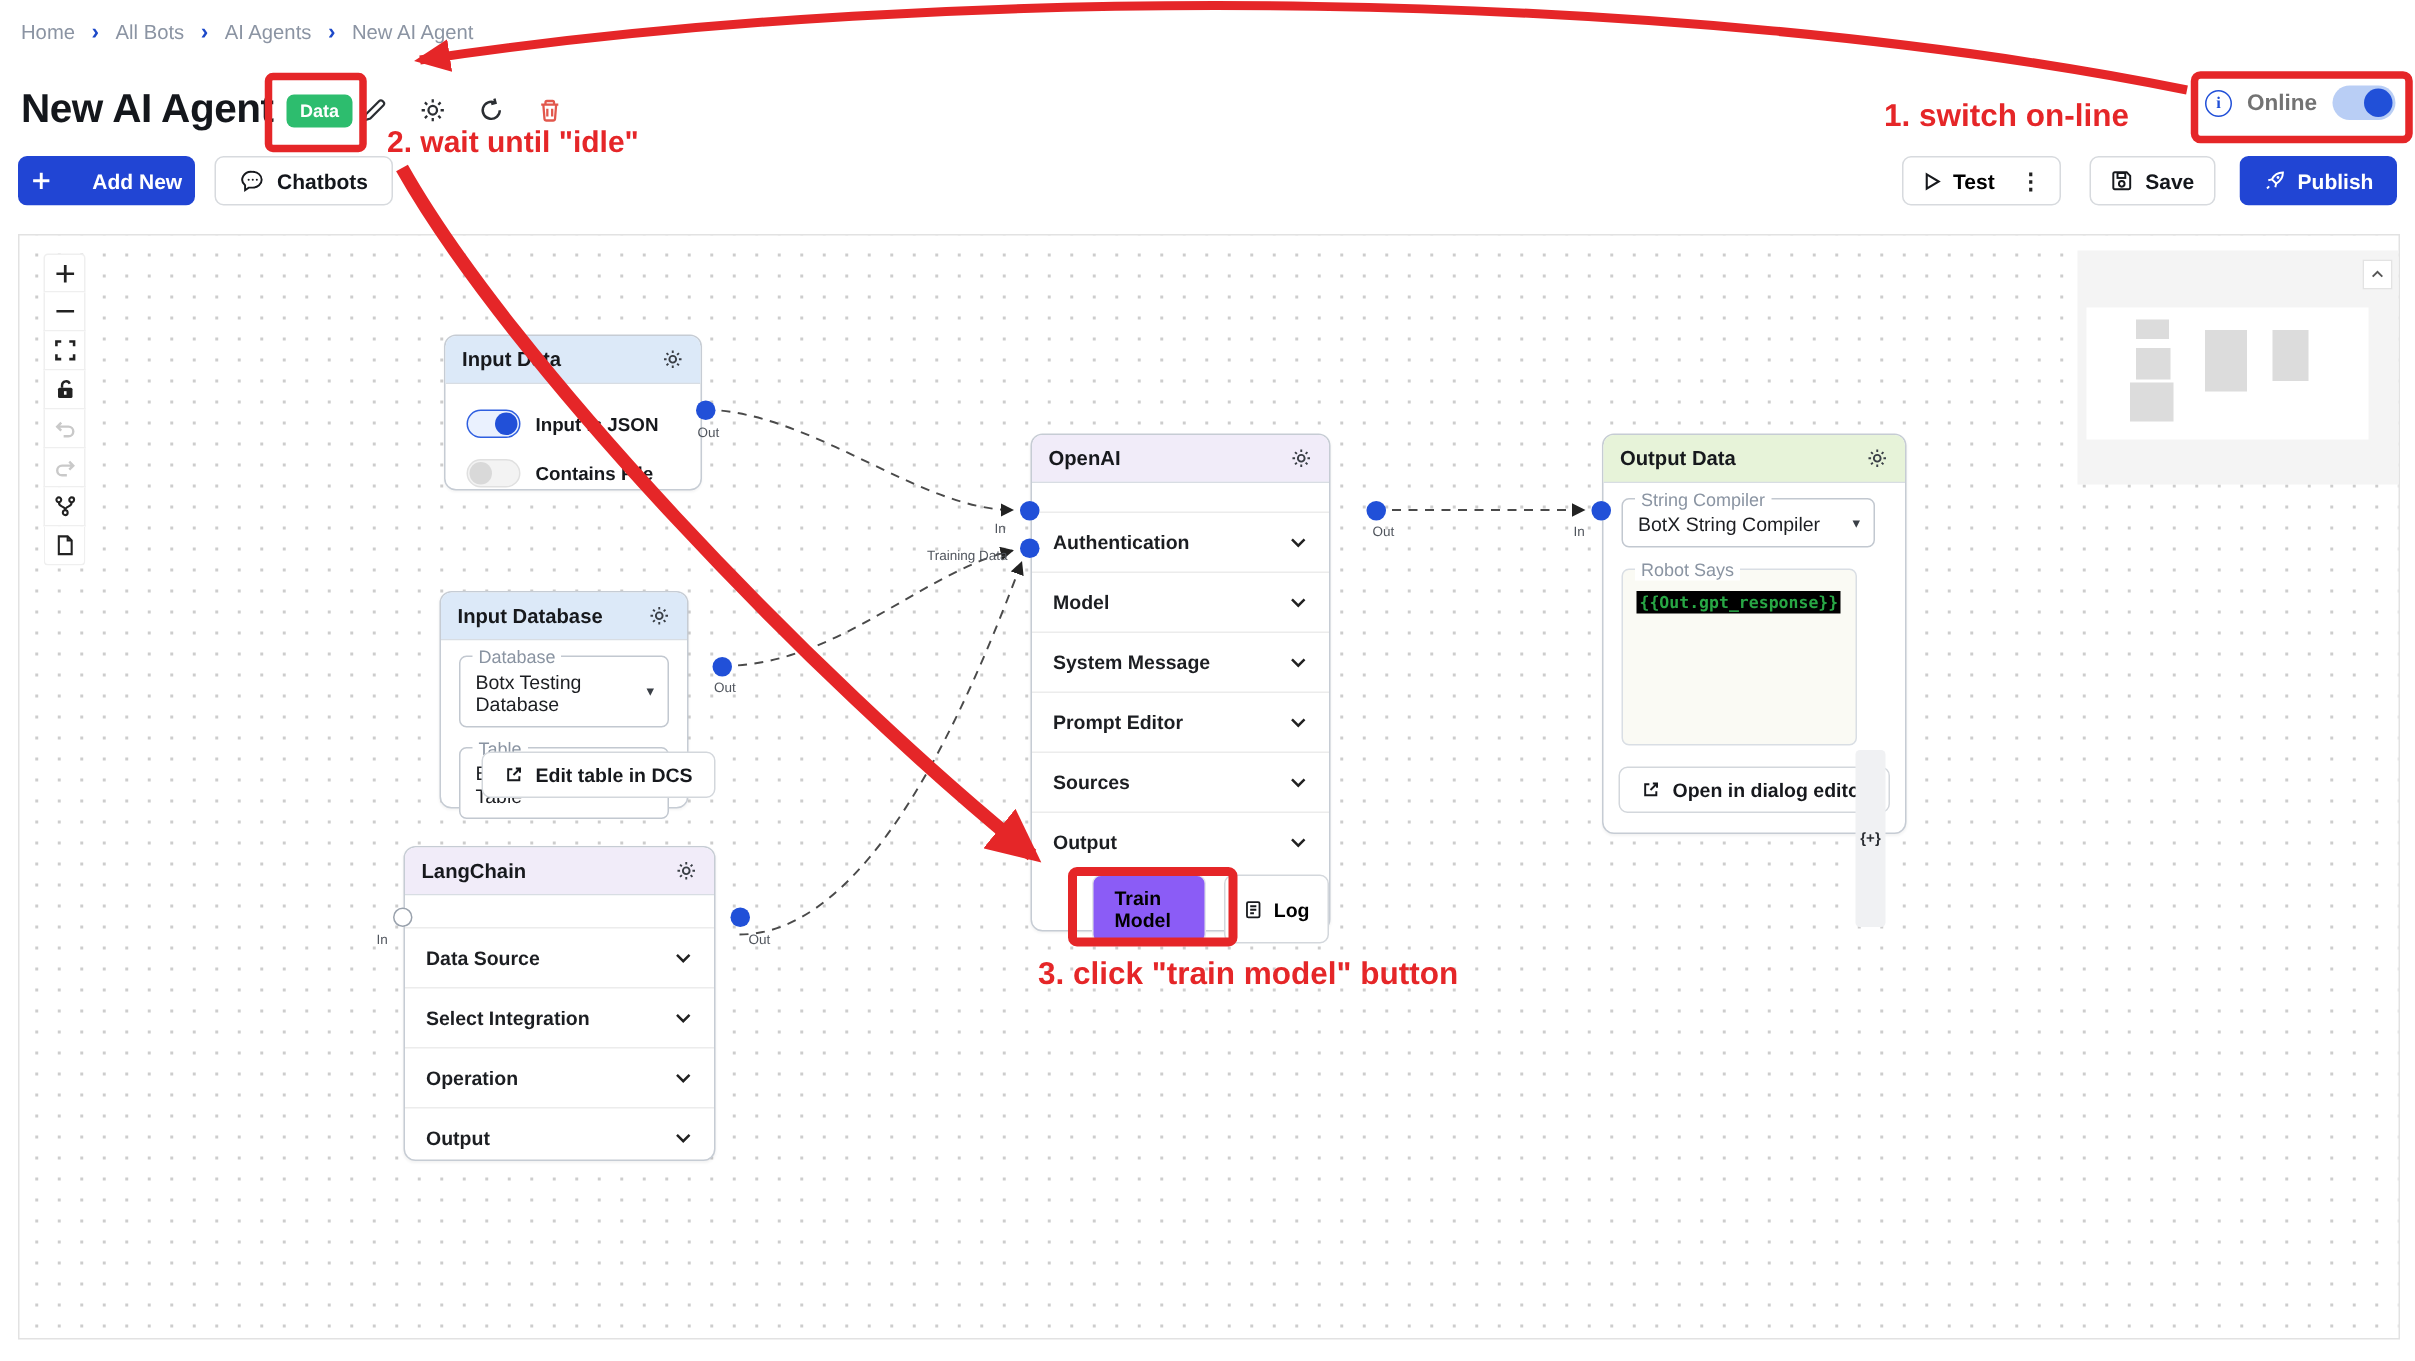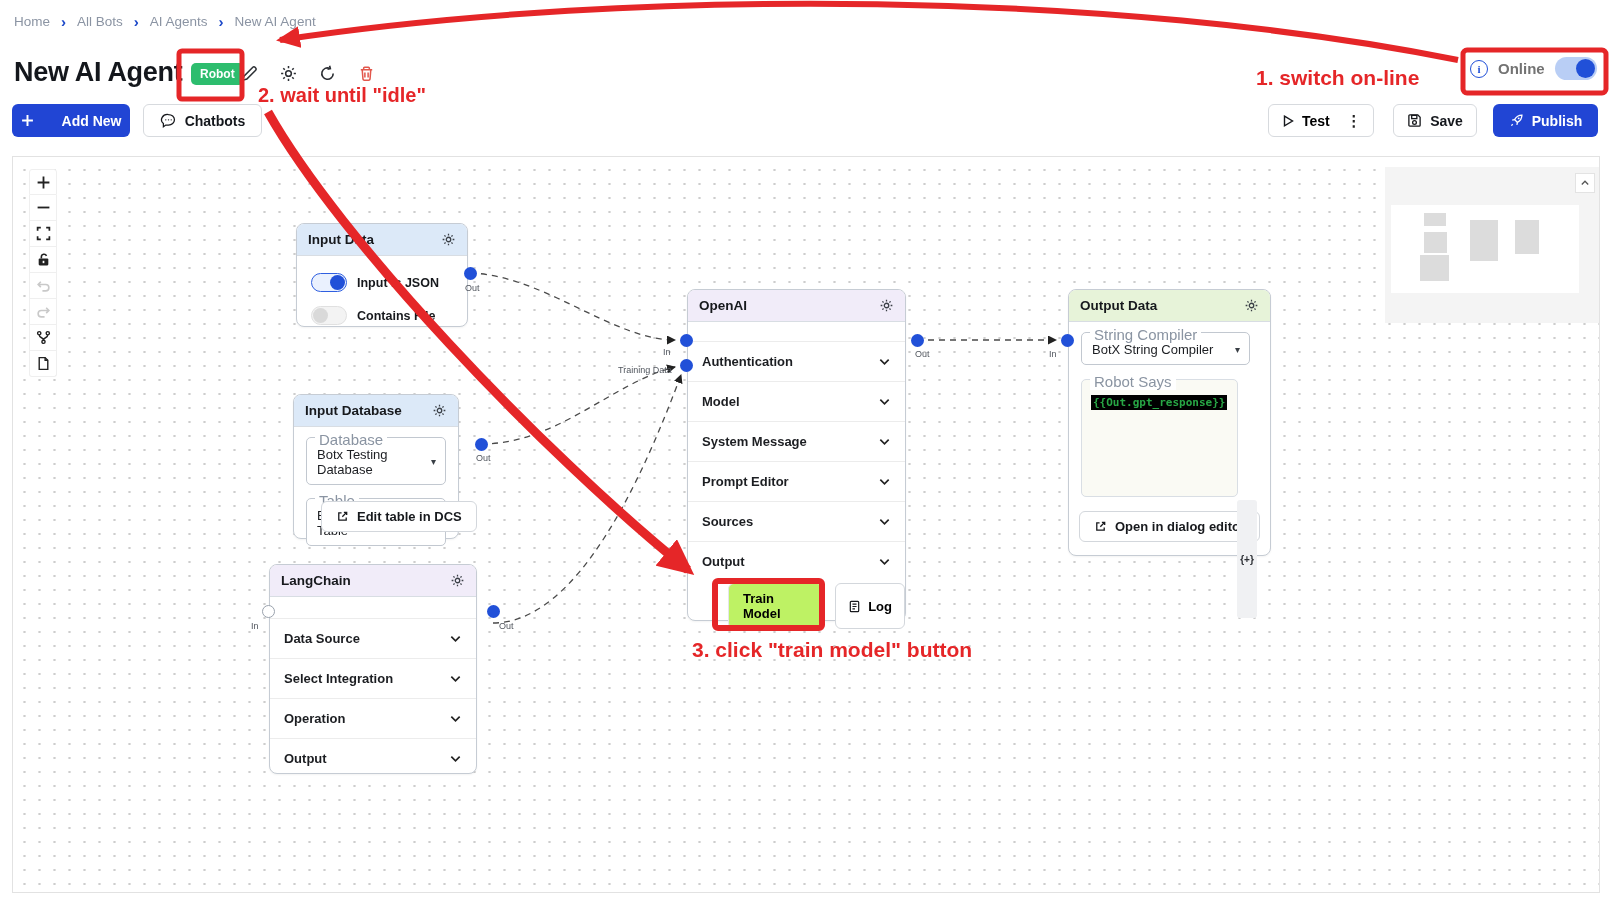--- a/index.html
+++ b/index.html
@@ -67,28 +67,28 @@
 
   .toggle-row { display:flex; align-items:center; gap:10px; padding:7px 14px; font-size:12.5px; font-weight:bold; color:#17191d; }
   .tgl { width:36px; height:19px; border-radius:10px; position:relative; cursor:pointer; flex:0 0 auto; }
   .tgl-on  { background:#eaf1fe; border:1.5px solid #2f5fe0; }
   .tgl-on  .tknob { position:absolute; right:1px; top:0.5px; width:15px; height:15px; border-radius:50%; background:#2150d8; }
   .tgl-off { background:#f3f3f3; border:1.5px solid #e0e0e0; }
   .tgl-off .tknob { position:absolute; left:1px; top:0.5px; width:15px; height:15px; border-radius:50%; background:#d9d9d9; }
 
   .select { position:relative; border:1px solid #c2c8d0; border-radius:5px; margin:10px 12px 0 12px; padding:9px 24px 7px 10px;
             font-size:13px; color:#1c1e22; cursor:pointer; background:#fff; }
-  .flabel { position:absolute; top:-7px; left:8px; font-size:15px; color:#8a94a2; background:#fff; padding:0 4px; }
+  .flabel { position:absolute; top:-7px; left:8px; font-size:12px; color:#8a94a2; background:#fff; padding:0 4px; }
   .caret { position:absolute; right:9px; top:50%; transform:translateY(-50%); font-size:10px; color:#3a3f46; }
 
   .node-btn { display:inline-flex; align-items:center; gap:8px; border:1px solid #d3d7dc; border-radius:6px; background:#fff;
               font-size:13px; font-weight:bold; color:#17191d; padding:7px 14px; cursor:pointer; }
   .center-btn-wrap { display:flex; justify-content:center; margin-top:14px; }
 
-  .train-btn { background:#bef264; border:1px solid #e4e6ea; border-radius:6px; font-size:13px; font-weight:bold; padding:7px 14px; cursor:pointer; }
+  .train-btn { background:#8b5cf6; border:1px solid #e4e6ea; border-radius:6px; font-size:13px; font-weight:bold; padding:7px 14px; cursor:pointer; }
   .log-btn { display:inline-flex; align-items:center; gap:7px; background:#fff; border:1px solid #d3d7dc; border-radius:6px;
              font-size:13px; font-weight:bold; padding:7px 12px; cursor:pointer; }
 
   .says-box { position:relative; margin:14px 32px 0 12px; border:1px solid #d9dee4; border-radius:5px; background:#fafaf4; height:118px; padding:12px 9px; }
   .says-code { font-family:"DejaVu Sans Mono", monospace; font-size:11px; font-weight:bold; color:#28a745; background:#000000; padding:1px 2px; }
   .plus-strip { position:absolute; right:13px; top:210px; width:20px; height:118px; background:#f0f1f3; border-radius:3px;
                 display:flex; align-items:center; justify-content:center; font-size:10px; font-weight:bold; color:#2b2e33; cursor:pointer; }
 
   .port { position:absolute; width:13px; height:13px; border-radius:50%; background:#2150d8; z-index:6; }
   .port-white { background:#fff; border:1.6px solid #9aa2ad; }
@@ -112,21 +112,21 @@
   <span class="bc-item">Home</span>
   <span class="bc-sep">›</span>
   <span class="bc-item">All Bots</span>
   <span class="bc-sep">›</span>
   <span class="bc-item">AI Agents</span>
   <span class="bc-sep">›</span>
   <span class="bc-item">New AI Agent</span>
 </div>
 
 <div class="page-title">New AI Agent</div>
-<div class="status-badge">Robot</div>
+<div class="status-badge">Data</div>
 <div class="title-icons">
   <svg class="ticon" viewBox="0 0 20 20" fill="none" stroke="#2b2e33" stroke-width="1.6">
     <path d="M3 17 L4.2 12.8 L13.5 3.5 A1.6 1.6 0 0 1 15.8 3.5 L16.5 4.2 A1.6 1.6 0 0 1 16.5 6.5 L7.2 15.8 Z"></path>
   </svg>
   <svg class="ticon" viewBox="0 0 20 20" fill="none" stroke="#2b2e33" stroke-width="1.6">
     <circle cx="10" cy="10" r="3"></circle>
     <path d="M10 2.2 V4.5 M10 15.5 V17.8 M2.2 10 H4.5 M15.5 10 H17.8 M4.5 4.5 L6.1 6.1 M13.9 13.9 L15.5 15.5 M15.5 4.5 L13.9 6.1 M6.1 13.9 L4.5 15.5"></path>
   </svg>
   <svg class="ticon" viewBox="0 0 20 20" fill="none" stroke="#2b2e33" stroke-width="1.7">
     <path d="M16 10 A6 6 0 1 1 12.5 4.6"></path>
@@ -335,21 +335,21 @@
       <svg class="chev" viewBox="0 0 14 14" fill="none" stroke="#222" stroke-width="1.8">
           <path d="M2.5 5 L7 9.5 L11.5 5"></path>
         </svg>
     </div>
   </div>
   <div class="port port-white" style="left:249px; top:448px;"></div>
   <div class="plabel" style="left:238px; top:464px;">In</div>
   <div class="port" style="left:474px; top:448px;"></div>
   <div class="plabel" style="left:486px; top:464px;">Out</div>
 
-  <div class="node" style="left:674px; top:132px; width:219px; height:332px;">
+  <div class="node" style="left:674px; top:132px; width:200px; height:332px;">
     <div class="node-header hdr-purple">
       <span>OpenAI</span>
       <svg class="gear" viewBox="0 0 20 20" fill="none" stroke="#3a3f46" stroke-width="1.7">
           <circle cx="10" cy="10" r="3"></circle>
           <path d="M10 2.2 V4.5 M10 15.5 V17.8 M2.2 10 H4.5 M15.5 10 H17.8 M4.5 4.5 L6.1 6.1 M13.9 13.9 L15.5 15.5 M15.5 4.5 L13.9 6.1 M6.1 13.9 L4.5 15.5"></path>
         </svg>
     </div>
     <div class="node-spacer" style="height:20px;"></div>
     <div class="section-row">
       <span>Authentication</span>

